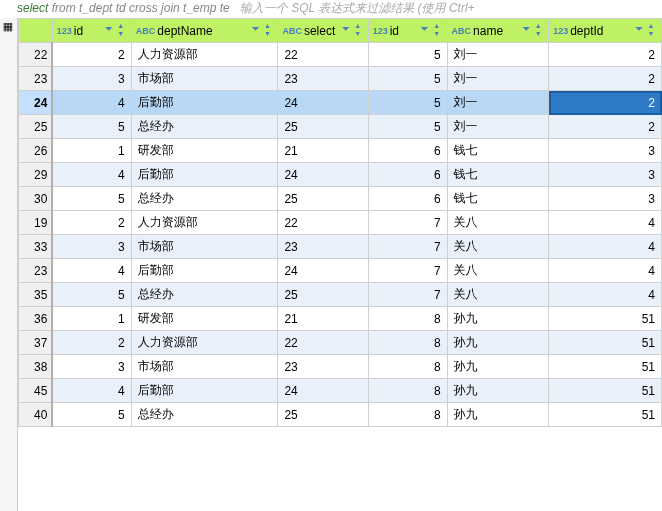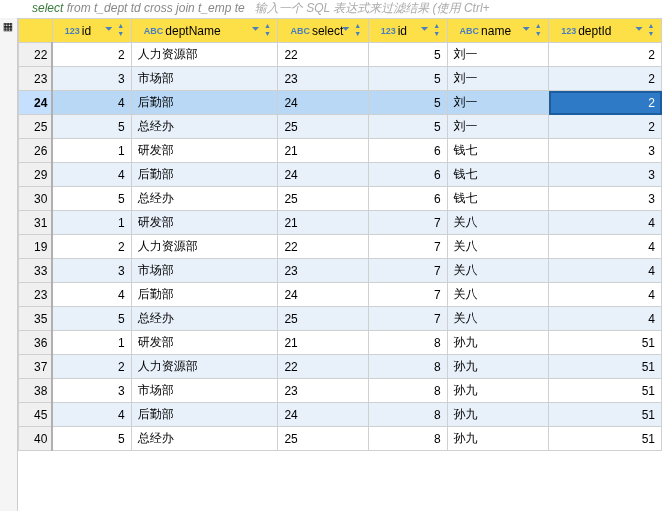--- a/index.html
+++ b/index.html
@@ -7,21 +7,21 @@
     font-family: "Microsoft YaHei", Arial, sans-serif;
     font-size: 12px;
     background: #fff;
     width: 662px;
     height: 511px;
     overflow: hidden;
     position: relative;
   }
   .top-bar {
     height: 18px;
-    padding-left: 32px;
+    padding-left: 17px;
     color: #3a7a3a;
     font-style: italic;
     font-size: 12px;
     white-space: nowrap;
     overflow: hidden;
   }
   .top-bar .gray { color: #aaa; font-style: italic; }
   .left-gutter {
     position: absolute;
     left: 0;
@@ -55,25 +55,25 @@
     table-layout: fixed;
   }
   th, td {
     border: 1px solid #d0d0d0;
     height: 24px;
     padding: 0 6px;
     white-space: nowrap;
     overflow: hidden;
   }
   th {
-    background: #fde047;
+    background: #bef264;
     font-weight: normal;
     text-align: left;
     position: relative;
-    padding-left: 12px;
+    padding-left: 4px;
   }
   th.rowhead { width: 30px; }
   th .type-badge {
     display: inline-block;
     font-size: 9px;
     color: #4a7fbf;
     font-weight: bold;
     vertical-align: middle;
     margin-right: 2px;
   }
@@ -215,29 +215,20 @@
         </tr>
         <tr class="even">
           <td class="rownum">30</td>
           <td class="cell num">5</td>
           <td class="cell">总经办</td>
           <td class="cell">25</td>
           <td class="cell num">6</td>
           <td class="cell">钱七</td>
           <td class="cell num">3</td>
         </tr>
-        <tr class="odd">
-          <td class="rownum">31</td>
-          <td class="cell num">1</td>
-          <td class="cell">研发部</td>
-          <td class="cell">21</td>
-          <td class="cell num">7</td>
-          <td class="cell">关八</td>
-          <td class="cell num">4</td>
-        </tr>
         <tr class="even">
           <td class="rownum">19</td>
           <td class="cell num">2</td>
           <td class="cell">人力资源部</td>
           <td class="cell">22</td>
           <td class="cell num">7</td>
           <td class="cell">关八</td>
           <td class="cell num">4</td>
         </tr>
         <tr class="odd">

